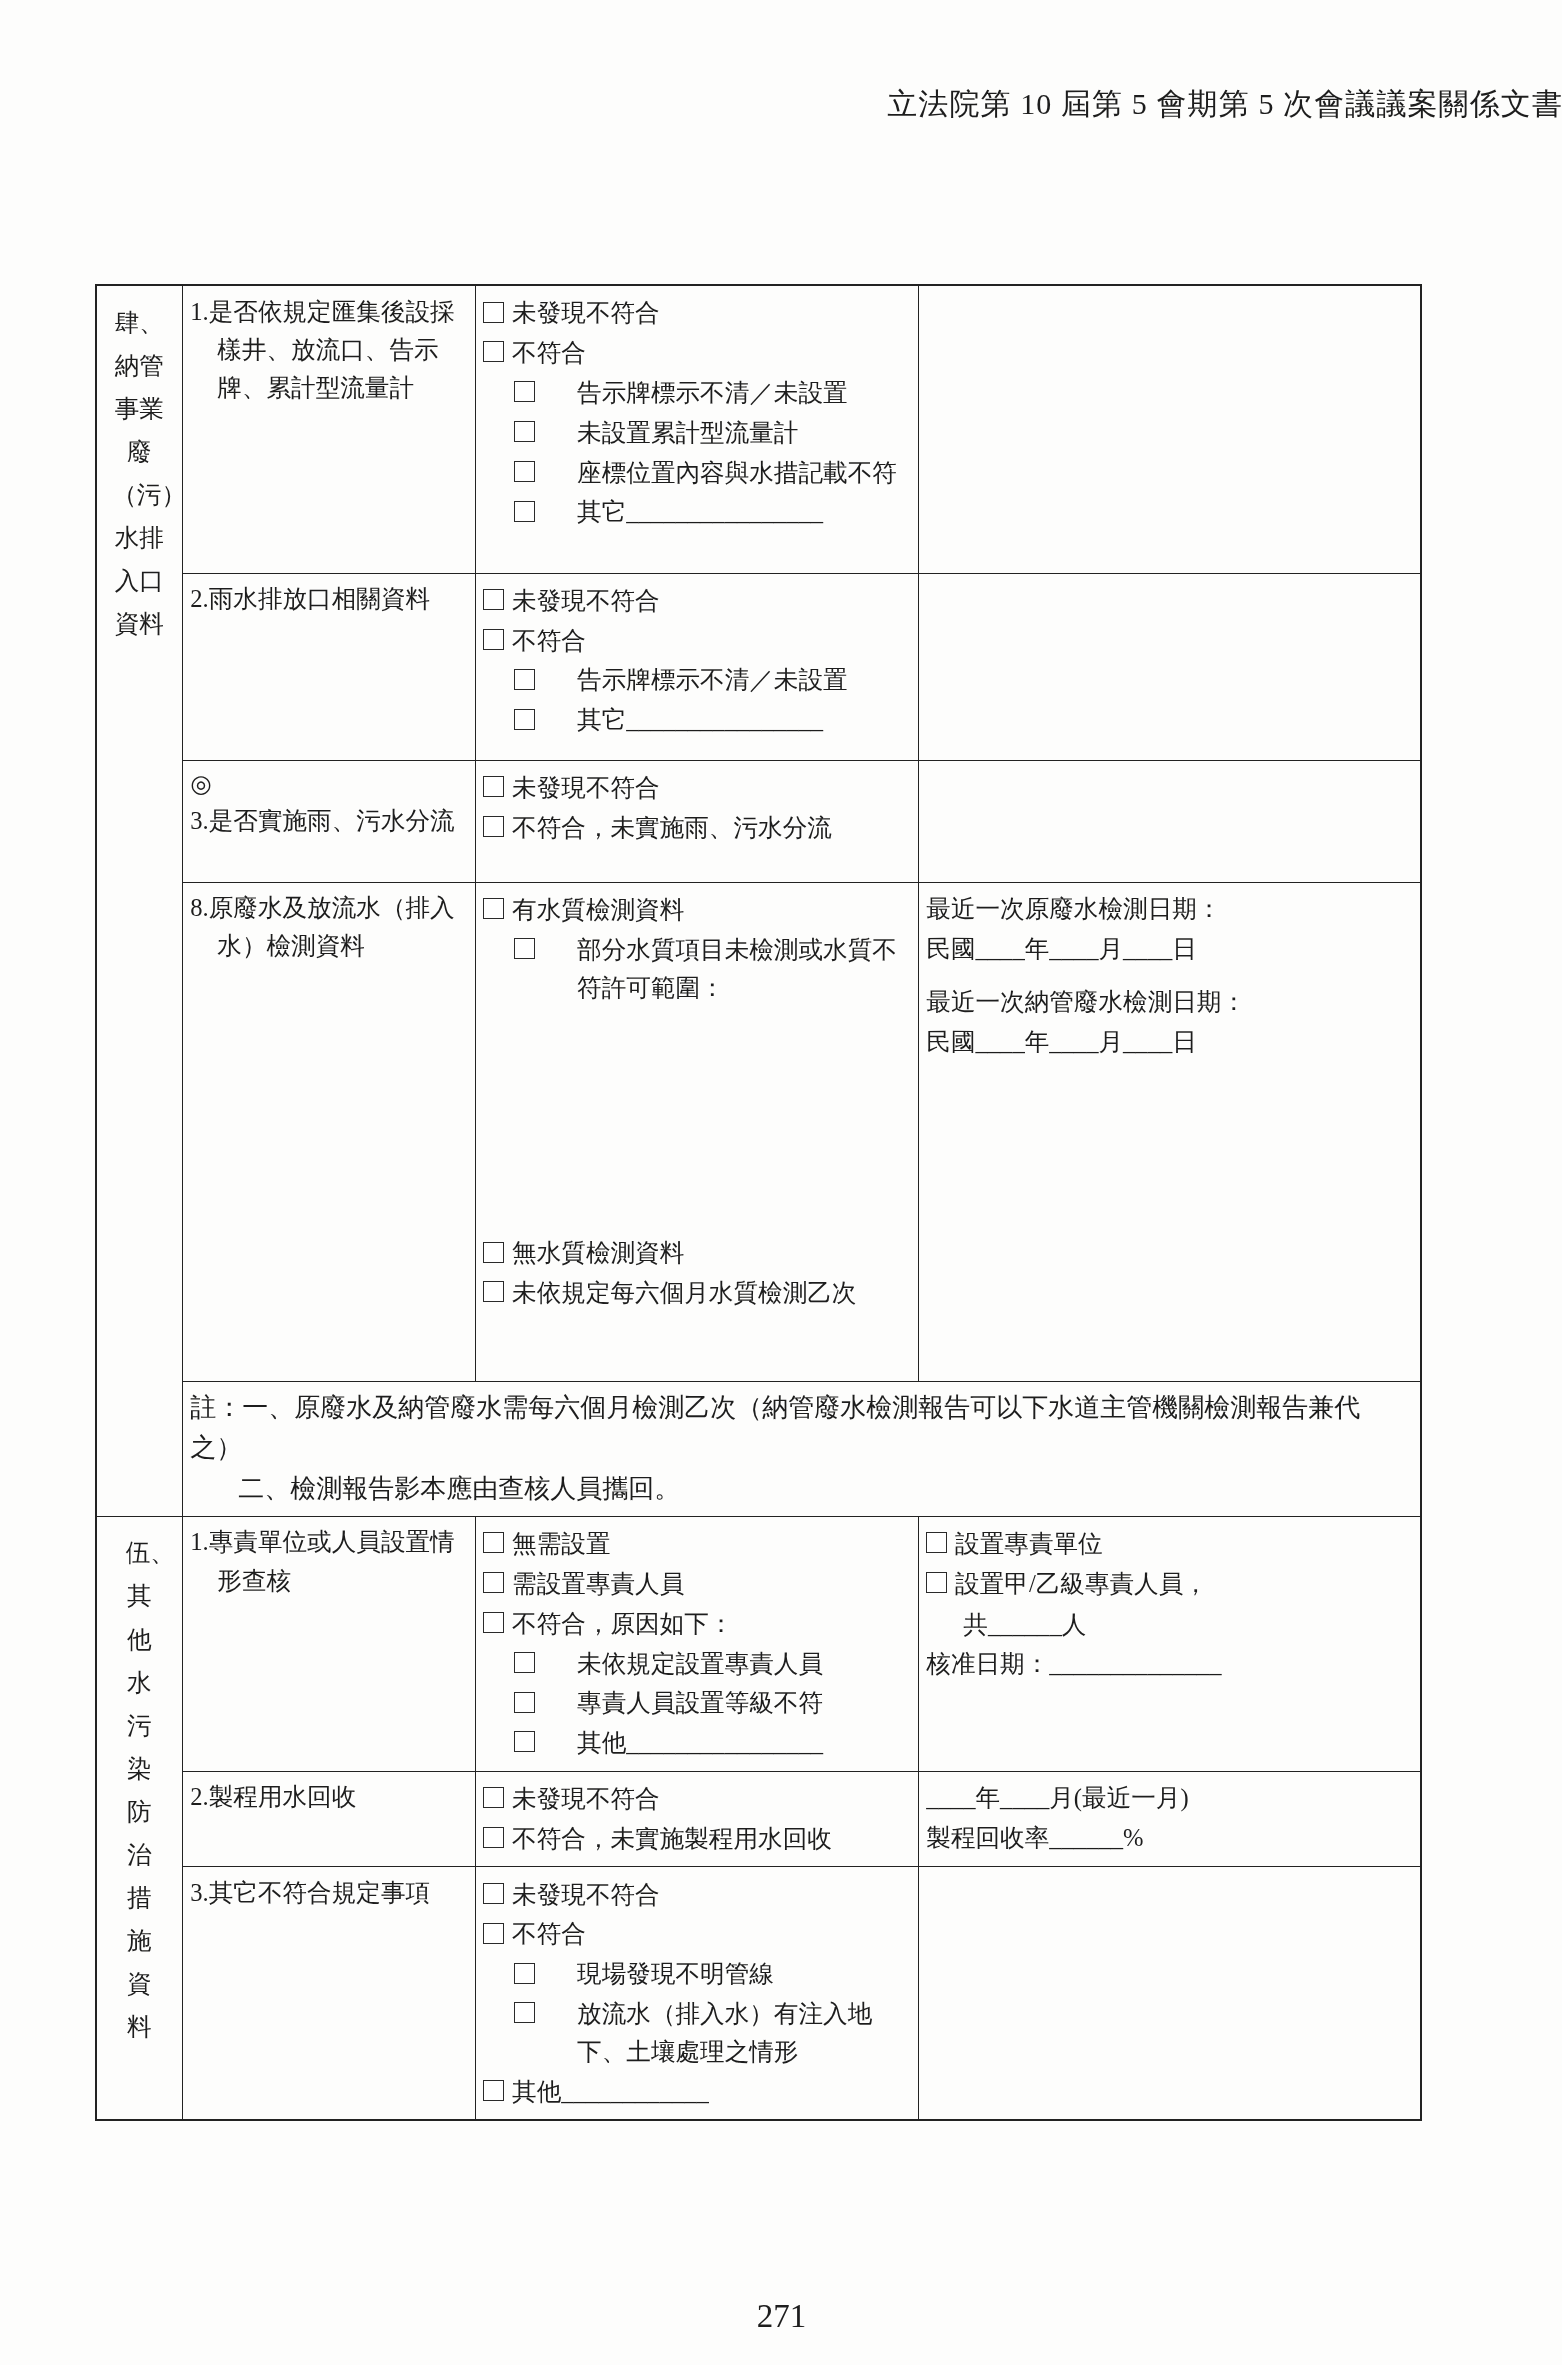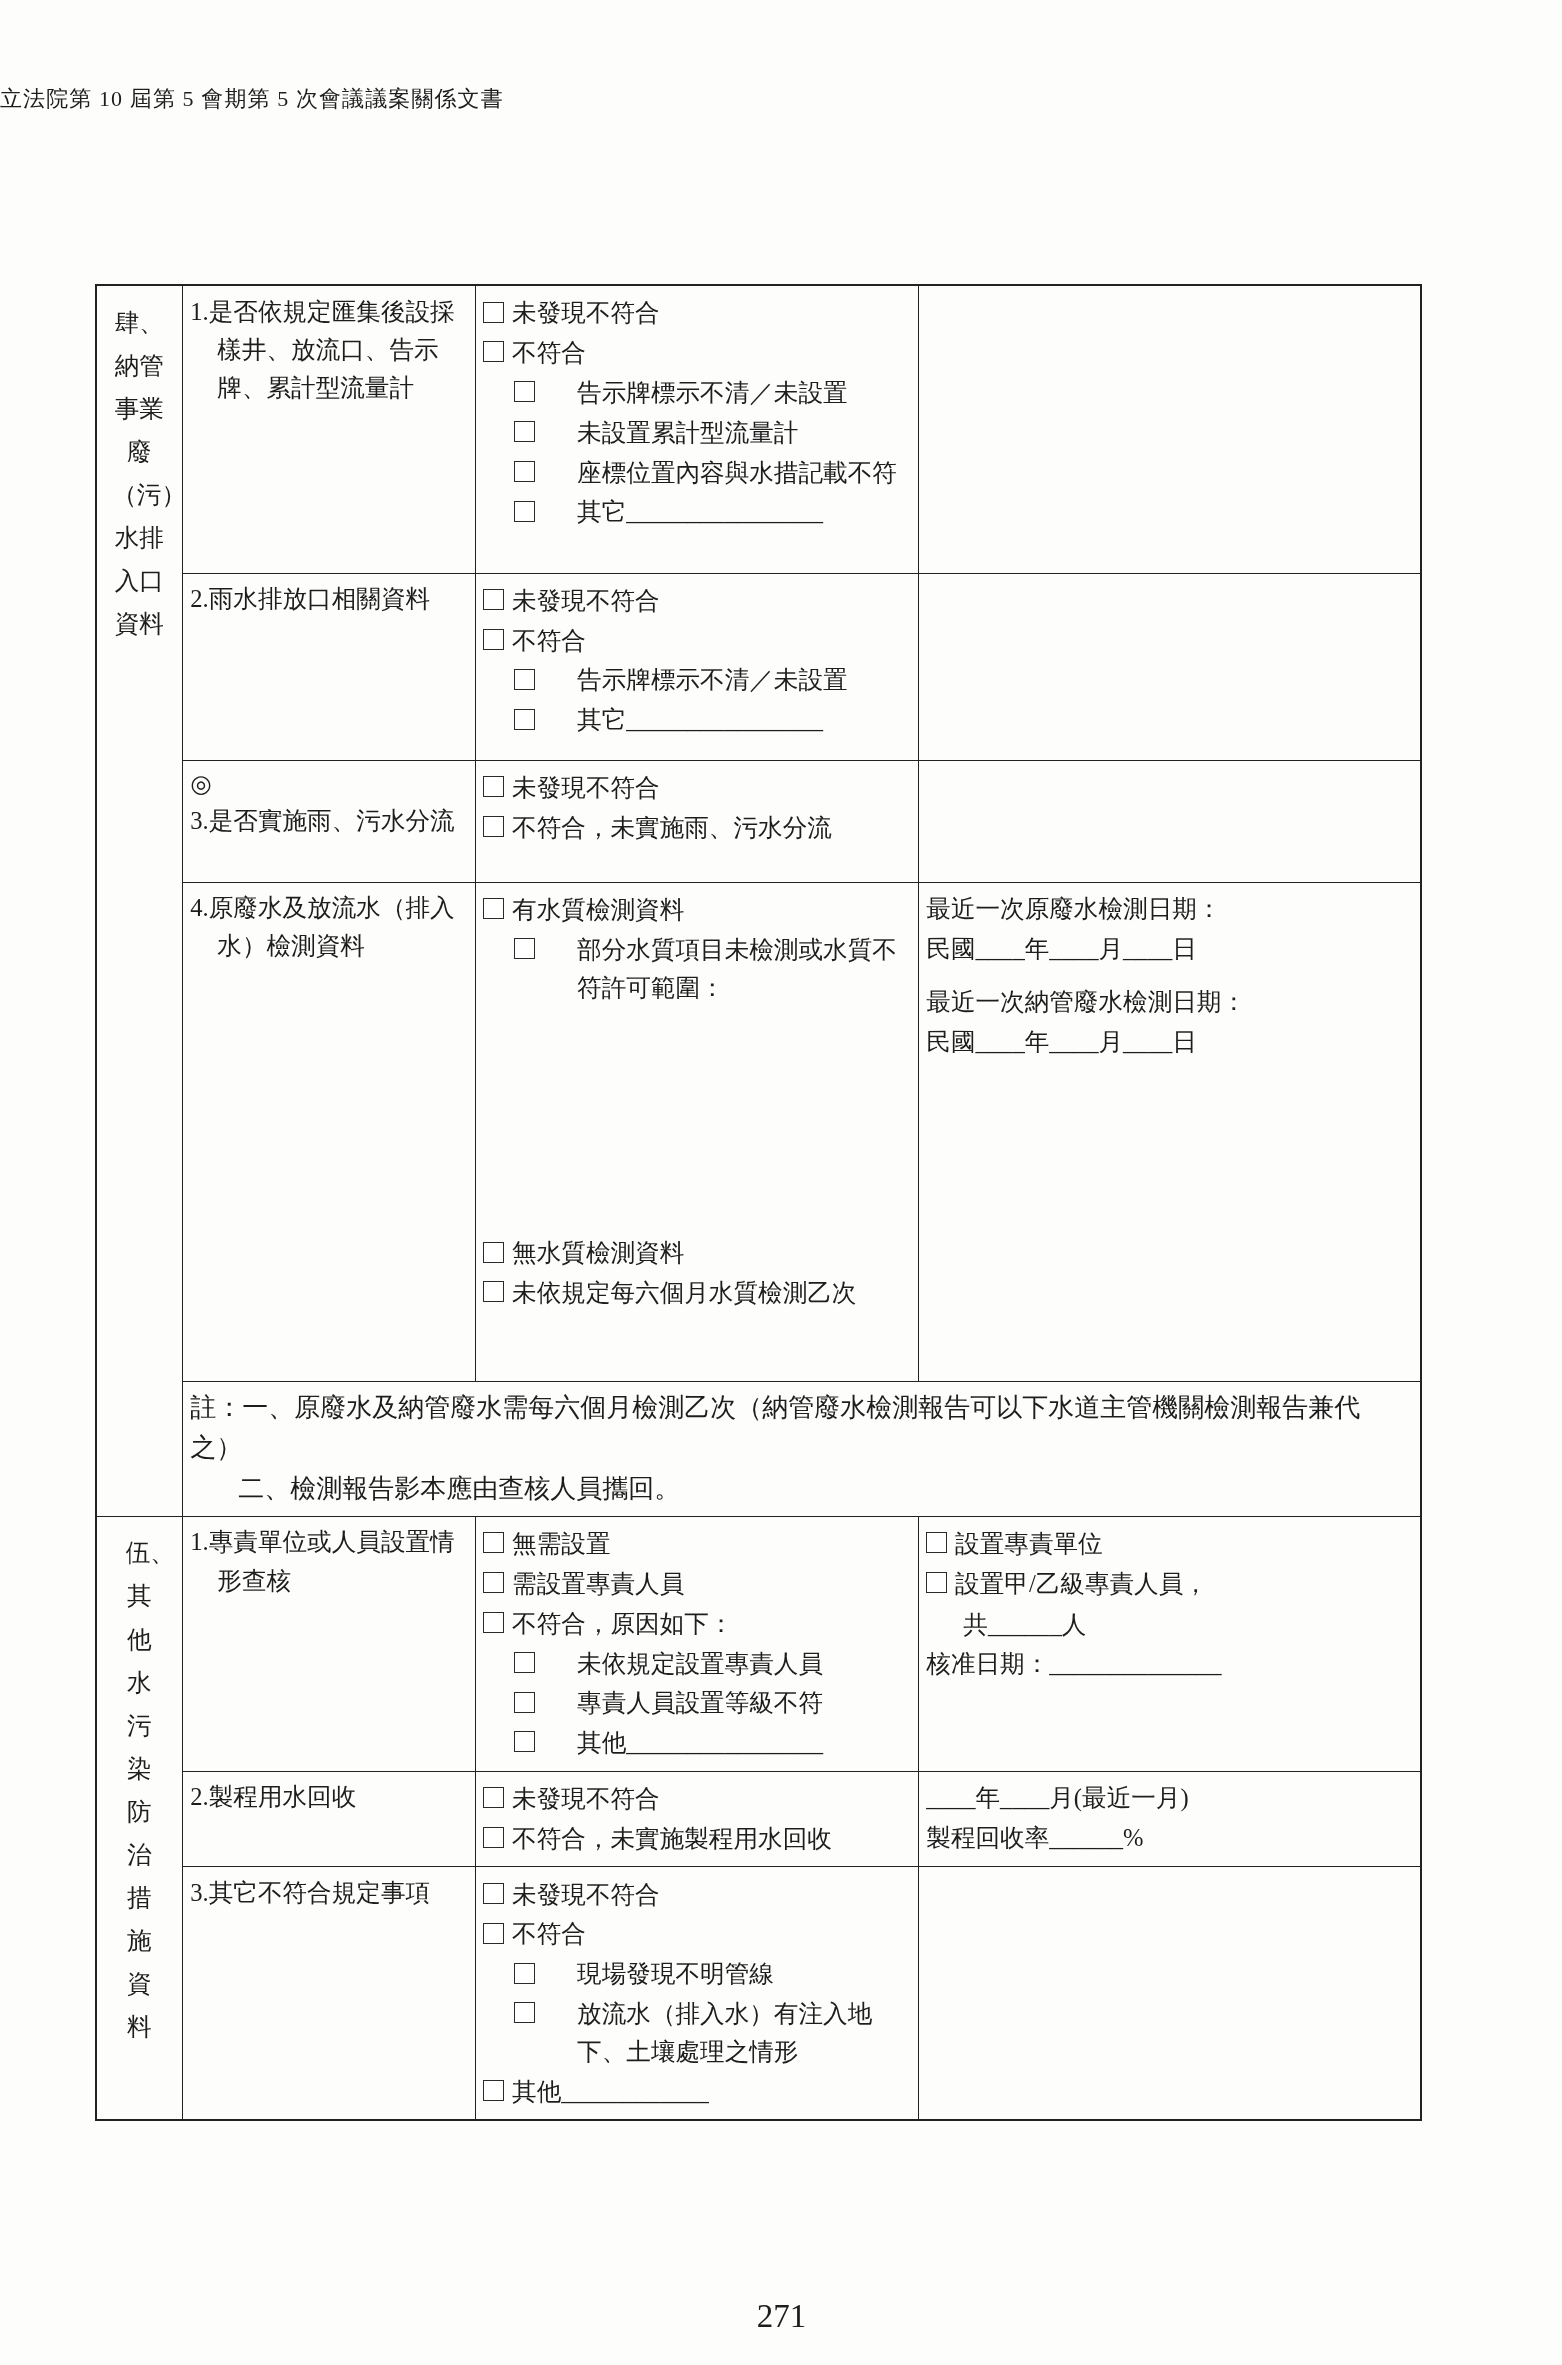--- a/index.html
+++ b/index.html
@@ -1,21 +1,21 @@
 <!DOCTYPE html>
 <html style="font-size:9px"><head>
 <meta charset="utf-8">
 <style>
   html,body{margin:0;padding:0;background:#ffffff;}
   .sheet{
     position:relative;width:1563px;height:2366px;background:#fdfdfc;
     font-family:"Liberation Serif","DejaVu Serif",serif;color:#1d1d1d;
     font-size:24.6px;overflow:hidden;
   }
-  .doc-header{position:absolute;top:84px;left:0;width:100%;text-align:left;font-size:22px;letter-spacing:1.1px;}
+  .doc-header{position:absolute;top:84px;left:0;width:100%;text-align:right;font-size:30px;letter-spacing:1.1px;}
   .doc-title{position:absolute;top:219px;left:0;width:100%;text-align:center;font-size:32px;letter-spacing:3.4px;}
   table.form{
     position:absolute;left:95px;top:284px;width:1325px;
     border-collapse:collapse;table-layout:fixed;
     border:2.8px solid #222;
   }
   table.form td{border:1.7px solid #222;vertical-align:top;padding:6.7px 7.8px;}
   tr.r1{height:288px}tr.r2{height:187px}tr.r3{height:122px}tr.r4{height:499px}
   tr.r5{height:76px}tr.r6{height:233px}tr.r7{height:84px}tr.r8{height:237px}
   td.vcell{vertical-align:middle;padding:4.5px 2.2px;}
@@ -130,21 +130,21 @@
         <div class="opt">
               <span class="cb"></span>
               <span class="ol">不符合，未實施雨、污水分流</span>
             </div>
       </td>
       <td class="rcell"></td>
     </tr>
 
     <tr class="r4">
       <td class="itcell">
-        <div class="ittl">4.原廢水及放流水（排入水）檢測資料</div>
+        <div class="ittl">8.原廢水及放流水（排入水）檢測資料</div>
       </td>
       <td class="optcell">
         <div class="opt">
               <span class="cb"></span>
               <span class="ol">有水質檢測資料</span>
             </div>
         <div class="opt i1">
               <span class="cb"></span>
               <span class="ol">部分水質項目未檢測或水質不符許可範圍：</span>
             </div>

